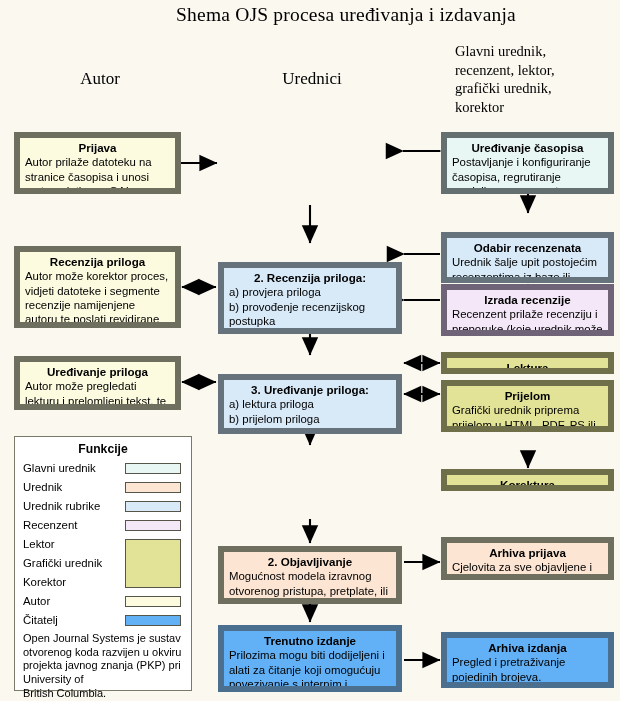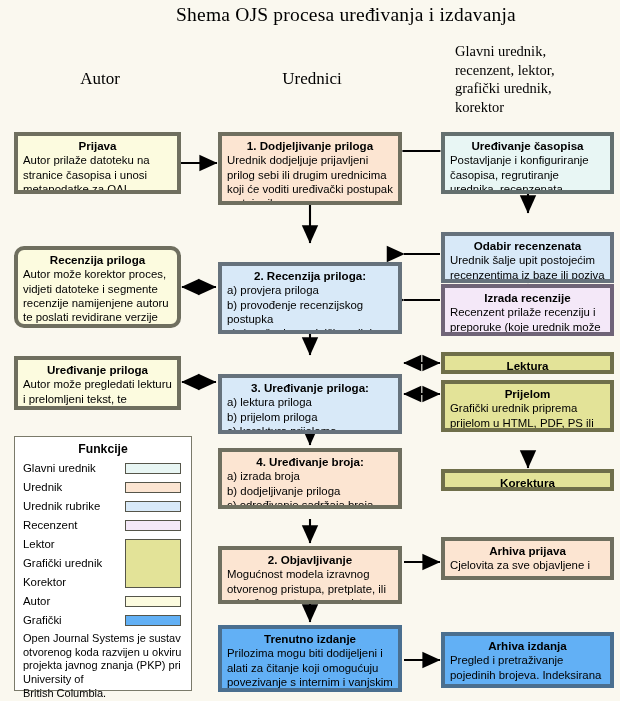--- a/index.html
+++ b/index.html
@@ -35,21 +35,21 @@
     position: absolute;
     font-family: "Liberation Serif", serif;
     font-size: 17px;
     color: #000;
     text-align: center;
     line-height: 1.28;
   }
   .box {
     position: absolute;
     box-sizing: border-box;
-    border: 4px solid #22c55e;
+    border: 6px solid #22c55e;
     padding: 3px 5px 4px 5px;
     font-size: 11.4px;
     line-height: 1.235;
     color: #000;
     text-align: left;
     overflow: hidden;
   }
   .box .bt {
     display: block;
     font-weight: bold;
@@ -190,21 +190,21 @@
       <line x1="528" y1="265" x2="528" y2="283" marker-end="url(#ah)"></line>
       <line x1="528" y1="451" x2="528" y2="468" marker-end="url(#ah)"></line>
     </g>
   </svg>
 
   <div class="box c-author" style="left:14px; top:132px; width:167px; height:62px;">
     <span class="bt">Prijava</span>
     <span class="bd">Autor prilaže datoteku na stranice časopisa i unosi metapodatke za OAI indeksiranje.</span>
   </div>
 
-  <div class="box c-author" style="left:14px; top:246px; width:167px; height:82px;border-radius:10px;">
+  <div class="box c-author" style="left:14px; top:246px; width:167px; height:82px;">
     <span class="bt">Recenzija priloga</span>
     <span class="bd">Autor može korektor proces, vidjeti datoteke i segmente recenzije namijenjene autoru te poslati revidirane verzije ukoliko to urednik zatraži.</span>
   </div>
 
   <div class="box c-author" style="left:14px; top:356px; width:167px; height:54px;">
     <span class="bt">Uređivanje priloga</span>
     <span class="bd">Autor može pregledati lekturu i prelomljeni tekst, te predlagati intervencije.</span>
   </div>
 
   <div id="legend">
@@ -234,55 +234,45 @@
       <span class="lbl">Grafički urednik</span>
     </div>
     <div class="legrow">
       <span class="lbl">Korektor</span>
     </div>
     <div class="legrow">
       <span class="lbl">Autor</span>
       <span class="swatch" style="background:#fcfbdf;"></span>
     </div>
     <div class="legrow">
-      <span class="lbl">Grafički</span>
+      <span class="lbl">Čitatelj</span>
       <span class="swatch" style="background:#62b0f5;"></span>
     </div>
 
     <div class="blurb">Open Journal Systems je sustav otvorenog koda razvijen u okviru projekta javnog znanja (PKP) pri University of
 British Columbia.</div>
 
   </div>
 
-  <div class="box c-editor" style="left:218px; top:132px; width:184px; height:73px;">
-    <span class="bt">1. Dodjeljivanje priloga</span>
-    <span class="bd">Urednik dodjeljuje prijavljeni prilog sebi ili drugim urednicima koji će voditi uređivački postupak za taj prilog.</span>
-  </div>
 
   <div class="box c-section" style="left:218px; top:244px; width:184px; height:72px;">
     <span class="bt">2. Recenzija priloga:</span>
     <span class="bd">a) provjera priloga
 b) provođenje recenzijskog
      postupka
 c) donošenje uredničke odluke.</span>
   </div>
 
   <div class="box c-section" style="left:218px; top:356px; width:184px; height:60px;">
     <span class="bt">3. Uređivanje priloga:</span>
     <span class="bd">a) lektura priloga
 b) prijelom priloga
 c) korektura prijeloma.</span>
   </div>
 
-  <div class="box c-editor" style="left:218px; top:448px; width:184px; height:61px;">
-    <span class="bt">4. Uređivanje broja:</span>
-    <span class="bd">a) izrada broja
-b) dodjeljivanje priloga
-c) određivanje sadržaja broja.</span>
-  </div>
 
   <div class="box c-editor center-title" style="left:218px; top:546px; width:184px; height:58px;">
     <span class="bt">2. Objavljivanje</span>
     <span class="bd" style="text-align:left;">Mogućnost modela izravnog otvorenog pristupa, pretplate, ili odgođenog otvorenog pristupa</span>
   </div>
 
   <div class="box c-reader" style="left:218px; top:625px; width:184px; height:67px;">
     <span class="bt">Trenutno izdanje</span>
     <span class="bd">Prilozima mogu biti dodijeljeni i alati za čitanje koji omogućuju povezivanje s internim i vanjskim resursima.</span>
   </div>

